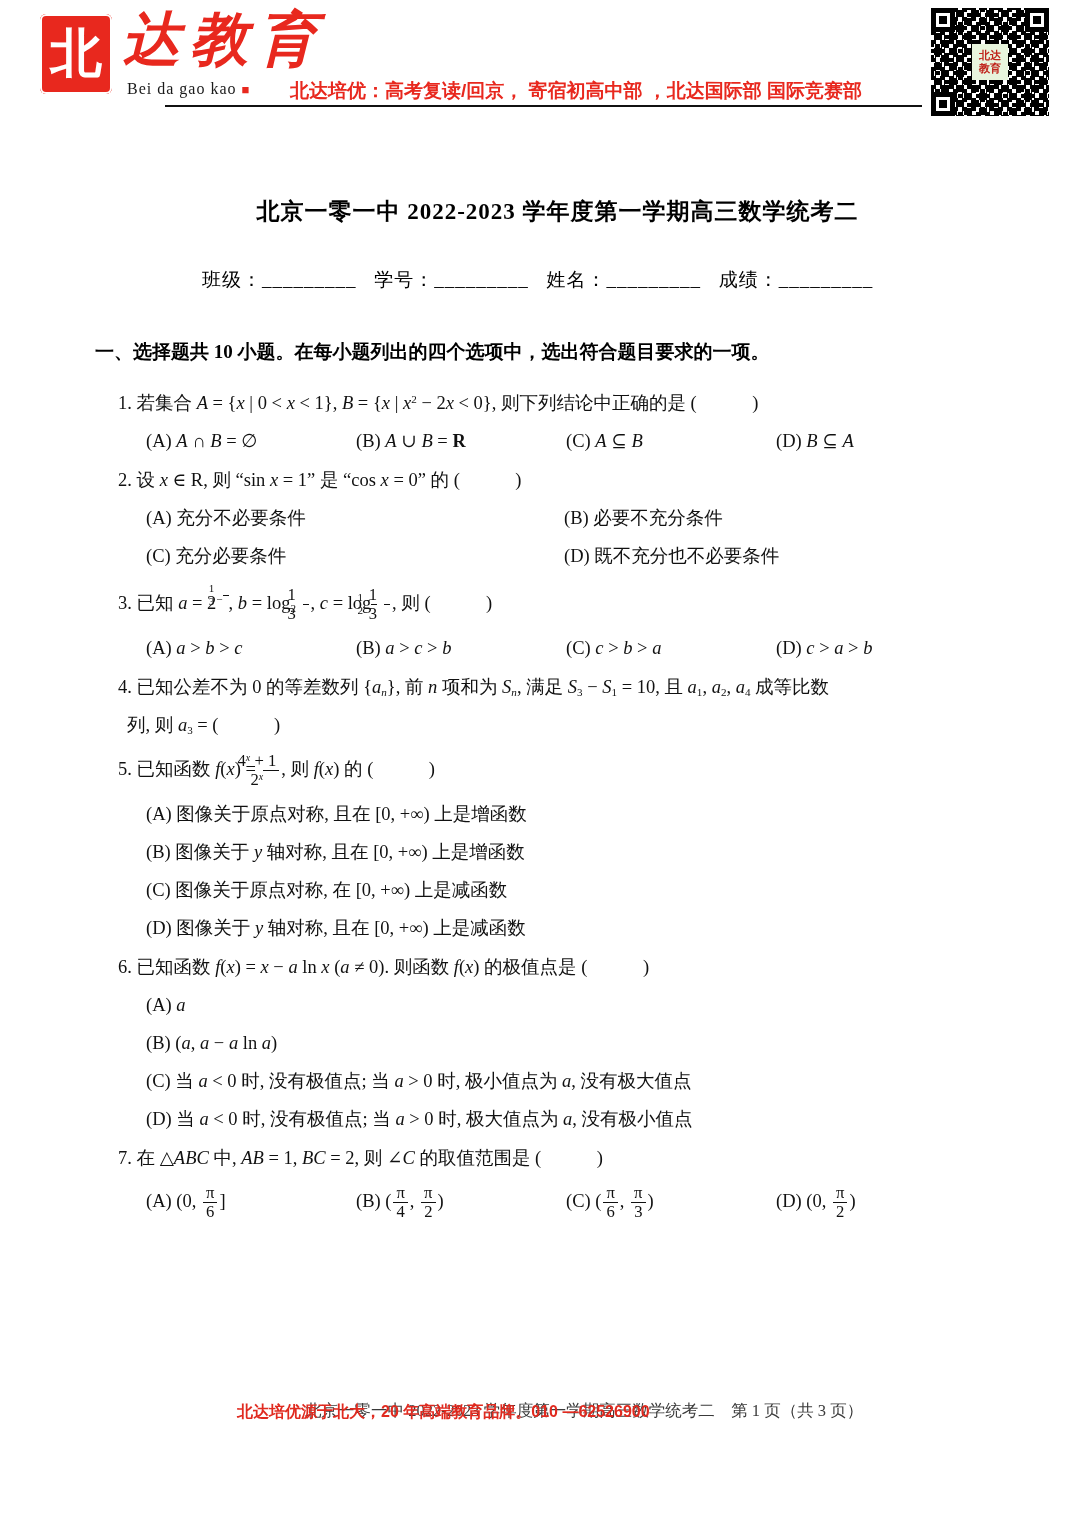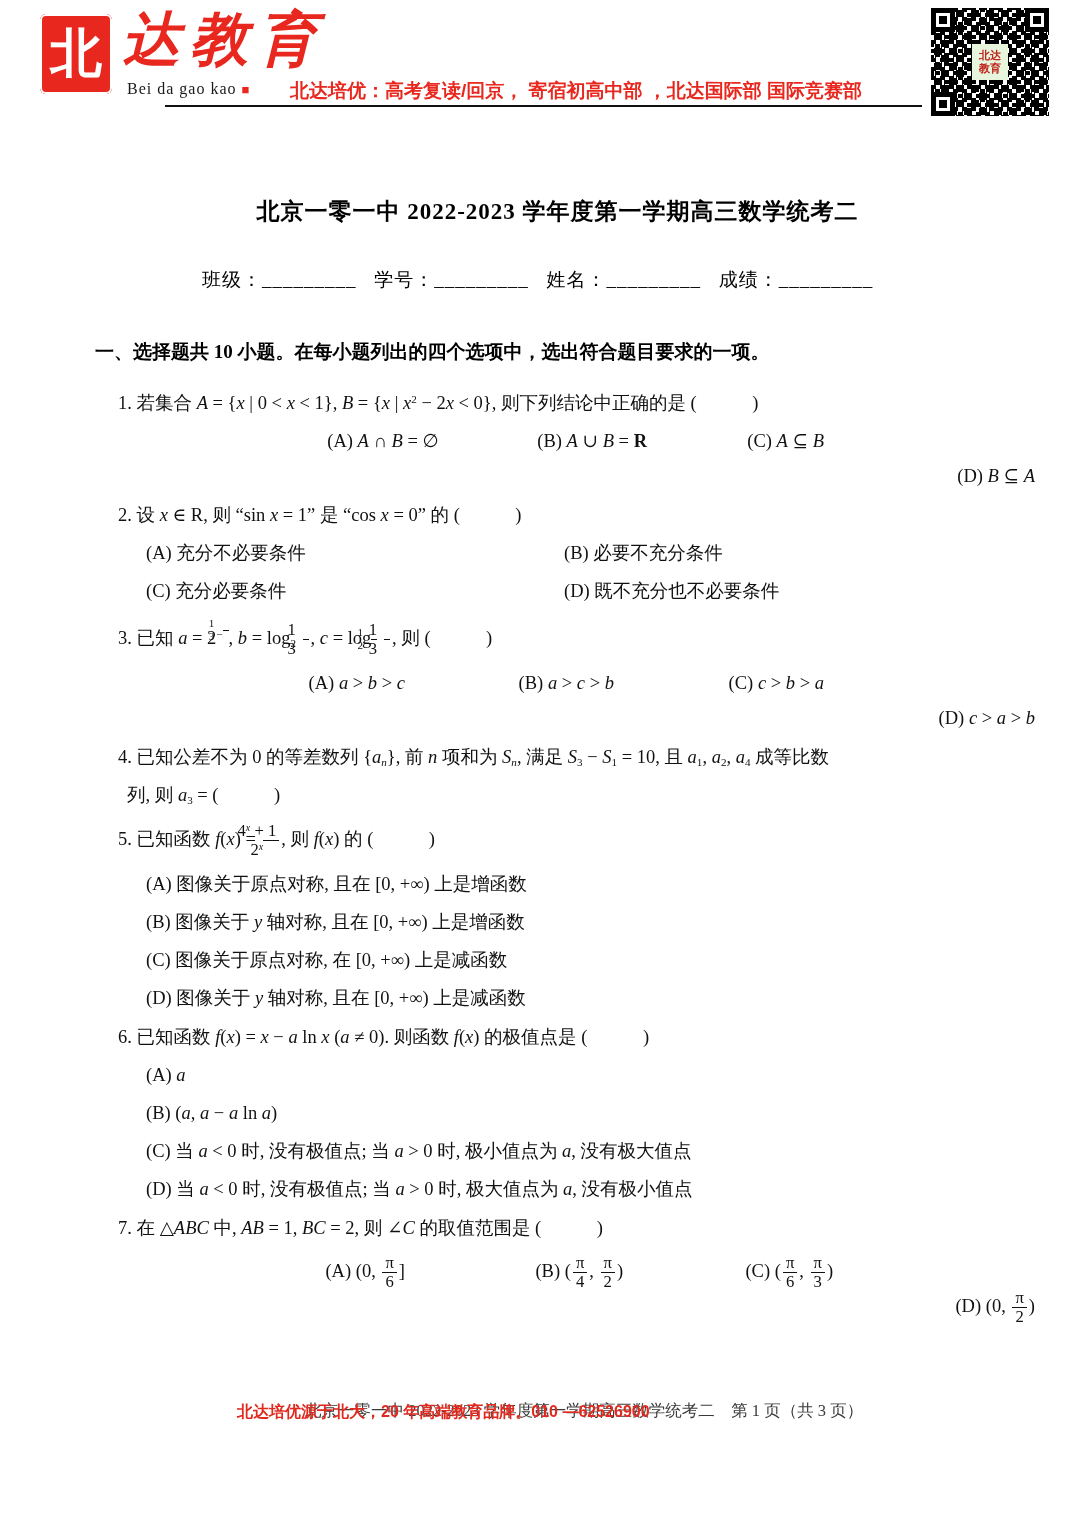--- a/index.html
+++ b/index.html
@@ -53,23 +53,23 @@
   .info-line span{margin:0 6px;}
   .section-heading{
     margin:46px 55px 0 95px;font-size:19px;font-weight:bold;color:#000;
   }
   
   .questions{margin-top:26px;}
   .q{margin:0 40px 14px 118px;font-size:18.5px;}
   .qline{padding-left:28px;text-indent:-28px;margin-bottom:13px;line-height:1.35;}
   .stem2{padding-left:9px;margin-bottom:13px;line-height:1.35;}
   .opts{margin-left:28px;}
-  .row4{display:flex;margin-bottom:13px;line-height:1.35;align-items:flex-start;justify-content:flex-end;}
+  .row4{display:flex;margin-bottom:13px;line-height:1.35;align-items:flex-start;}
   .row4 .opt{width:210px;}
-  .row4 .opt:last-child{width:auto;margin-top:35px;}
+  .row4 .opt:last-child{width:auto;}
   .row2c{display:flex;margin-bottom:13px;line-height:1.35;}
   .row2c .opt{width:418px;}
   .row2c .opt:last-child{width:auto;}
   .optline{margin-bottom:13px;line-height:1.35;}
   
   i{font-style:italic;}
   sup{font-size:0.6em;vertical-align:0.55em;line-height:0;}
   sub{font-size:0.6em;vertical-align:-0.3em;line-height:0;}
   .fr{display:inline-block;text-align:center;vertical-align:-0.5em;line-height:1.08;font-style:normal;}
   .fr .n{display:block;padding:0 3px;border-bottom:1px solid #111;}

